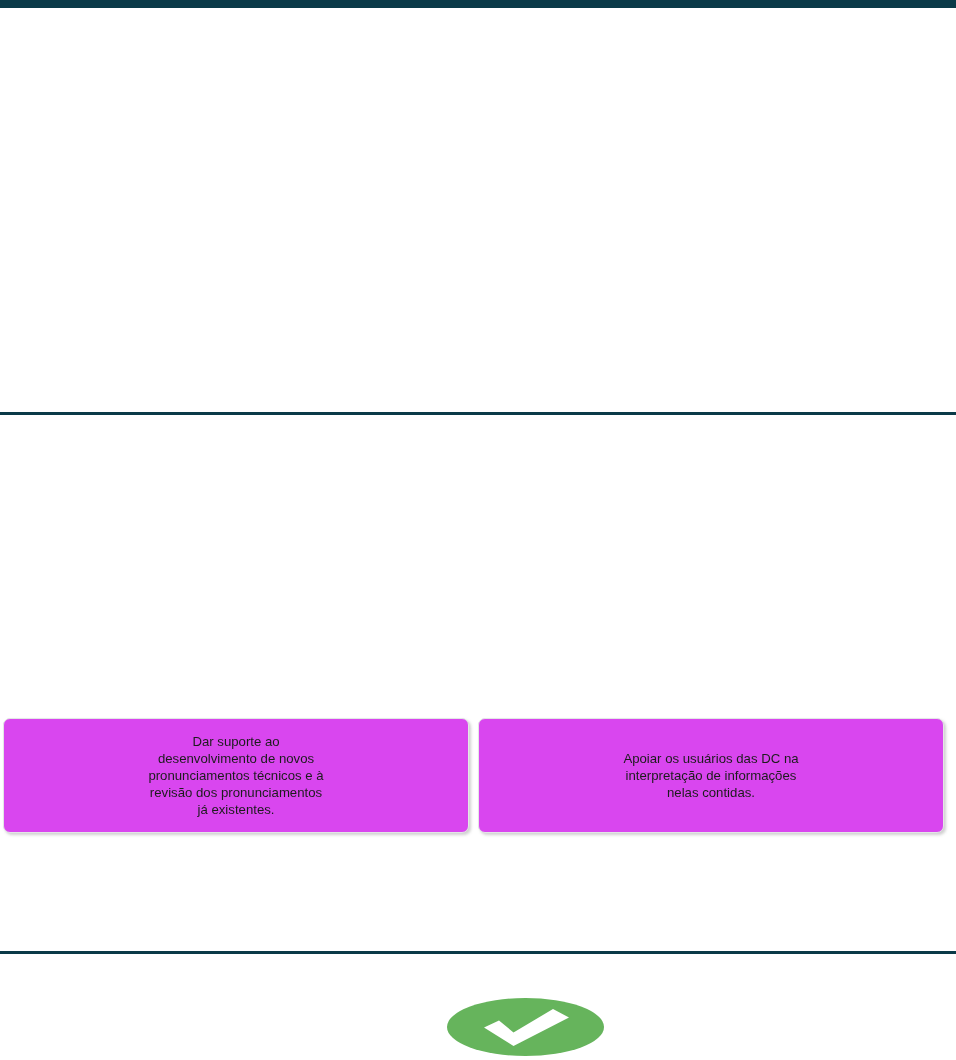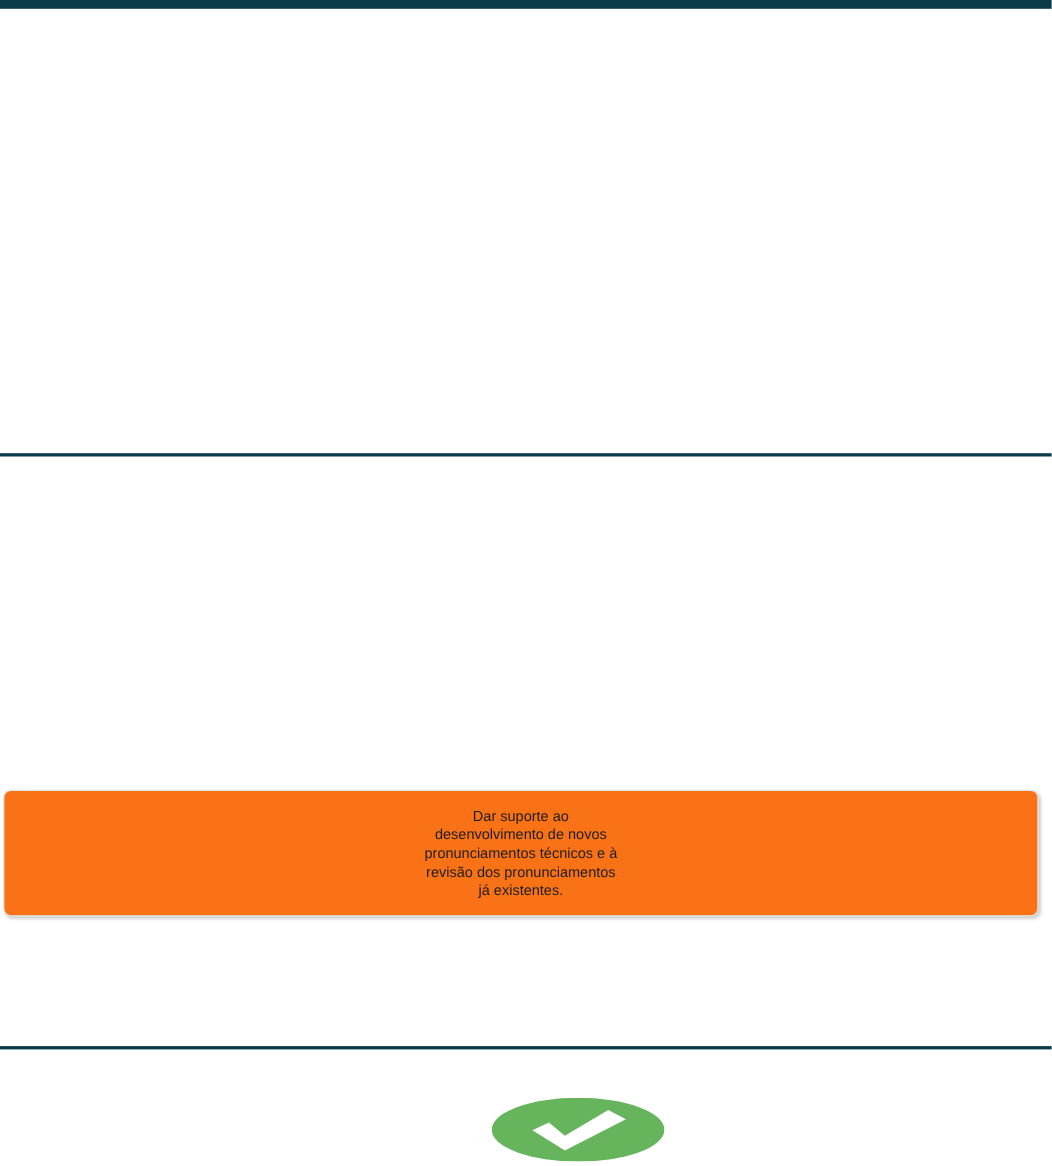--- a/index.html
+++ b/index.html
@@ -60,21 +60,21 @@
     left: 3px;
     top: 718px;
     width: 941px;
     height: 115px;
     display: flex;
     gap: 9px;
   }
 
   .callout {
     flex: 1 1 0;
-    background: #f97316;
+    background: #d946ef;
     border: 1px solid #e3e6e6;
     border-radius: 7px;
     box-shadow: 2px 2px 3px rgba(120,120,120,0.35);
     display: flex;
     align-items: center;
     justify-content: center;
     box-sizing: border-box;
     padding: 4px 9px;
   }
 
@@ -122,20 +122,25 @@
 
     <div class="callout">
       <div class="callout-text">Dar suporte ao
 desenvolvimento de novos
 pronunciamentos técnicos e à
 revisão dos pronunciamentos
 já existentes.</div>
     </div>
 
 
+    <div class="callout">
+      <div class="callout-text">Apoiar os usuários das DC na
+interpretação de informações
+nelas contidas.</div>
+    </div>
 
 
   </div>
 
   <div class="rule rule-lower"></div>
 
   <div class="region region-bottom">
     <span></span>
   </div>
 

